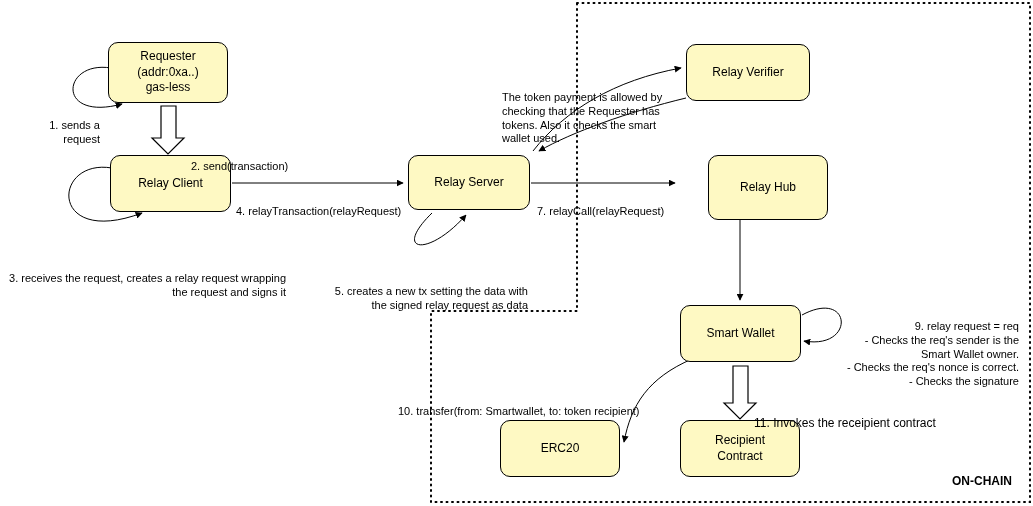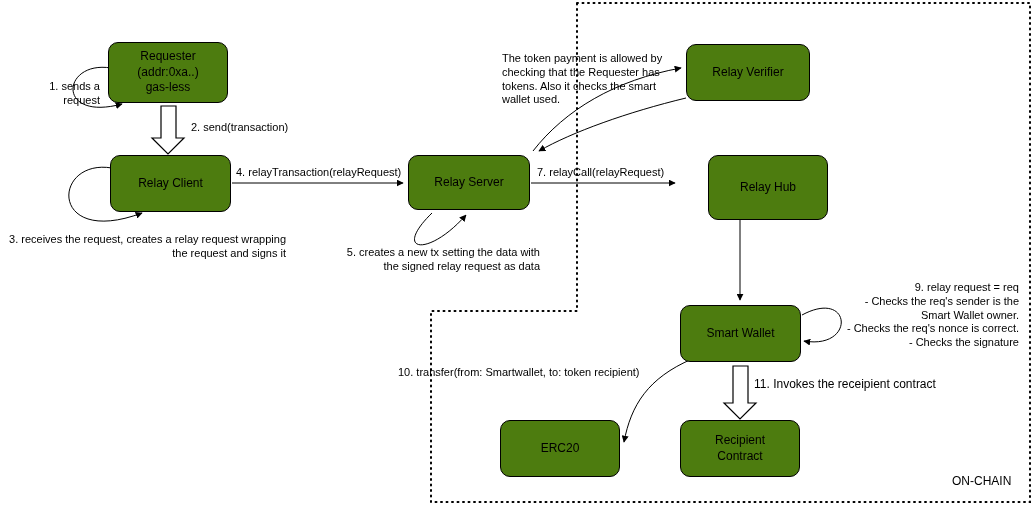--- a/index.html
+++ b/index.html
@@ -3,38 +3,39 @@
 <meta charset="utf-8">
 <style>
   html,body{margin:0;padding:0;background:#ffffff;font-family:"Liberation Sans",sans-serif;}
   .canvas{position:relative;width:1033px;height:506px;background:#ffffff;overflow:hidden;}
   .layer{position:absolute;left:0;top:0;width:1033px;height:506px;}
   .node{
     position:absolute;
     box-sizing:border-box;
     border:1px solid #000;
     border-radius:10px;
-    background:#4d7c0f;
+    background:#fef9c3;
     display:flex;align-items:center;justify-content:center;
     text-align:center;
     font-size:12px;color:#000;
     white-space:pre-line;
     line-height:1.3;
     z-index:2;
   }
   .note{
     position:absolute;
     font-size:11px;color:#000;
     white-space:pre-line;
     line-height:1.25;
     z-index:3;
+    margin-top:39px;
   }
   .note.center{text-align:right;}
   .note.left{text-align:left;}
-  .region-label{position:absolute;font-size:12px;color:#000;z-index:3;}
+  .region-label{position:absolute;font-size:12px;color:#000;z-index:3;font-weight:bold;}
 </style>
 </head>
 <body>
 
 <div class="canvas">
 
   <svg class="layer" width="1033" height="506" viewBox="0 0 1033 506">
     <defs>
       <marker id="arr" viewBox="0 0 10 10" refX="9" refY="5" markerWidth="7" markerHeight="7" orient="auto">
         <path d="M0,0 L10,5 L0,10 z" fill="#000"></path>
@@ -89,21 +90,21 @@
   <div class="note center" style="left:28px;top:80px;width:72px">1. sends a
 request</div>
 
   <div class="note left" style="left:191px;top:121px">2. send(transaction)</div>
 
   <div class="note center" style="left:0px;top:233px;width:286px">3. receives the request, creates a relay request wrapping
 the request and signs it</div>
 
   <div class="note left" style="left:236px;top:166px">4. relayTransaction(relayRequest)</div>
 
-  <div class="note center" style="left:334px;top:246px;width:206px">5. creates a new tx setting the data with
+  <div class="note center" style="left:322px;top:246px;width:206px">5. creates a new tx setting the data with
 the signed relay request as data</div>
 
   <div class="note left" style="left:502px;top:52px;width:172px">The token payment is allowed by
 checking that the Requester has
 tokens. Also it checks the smart
 wallet used.</div>
 
   <div class="note left" style="left:537px;top:166px">7. relayCall(relayRequest)</div>
 
 

